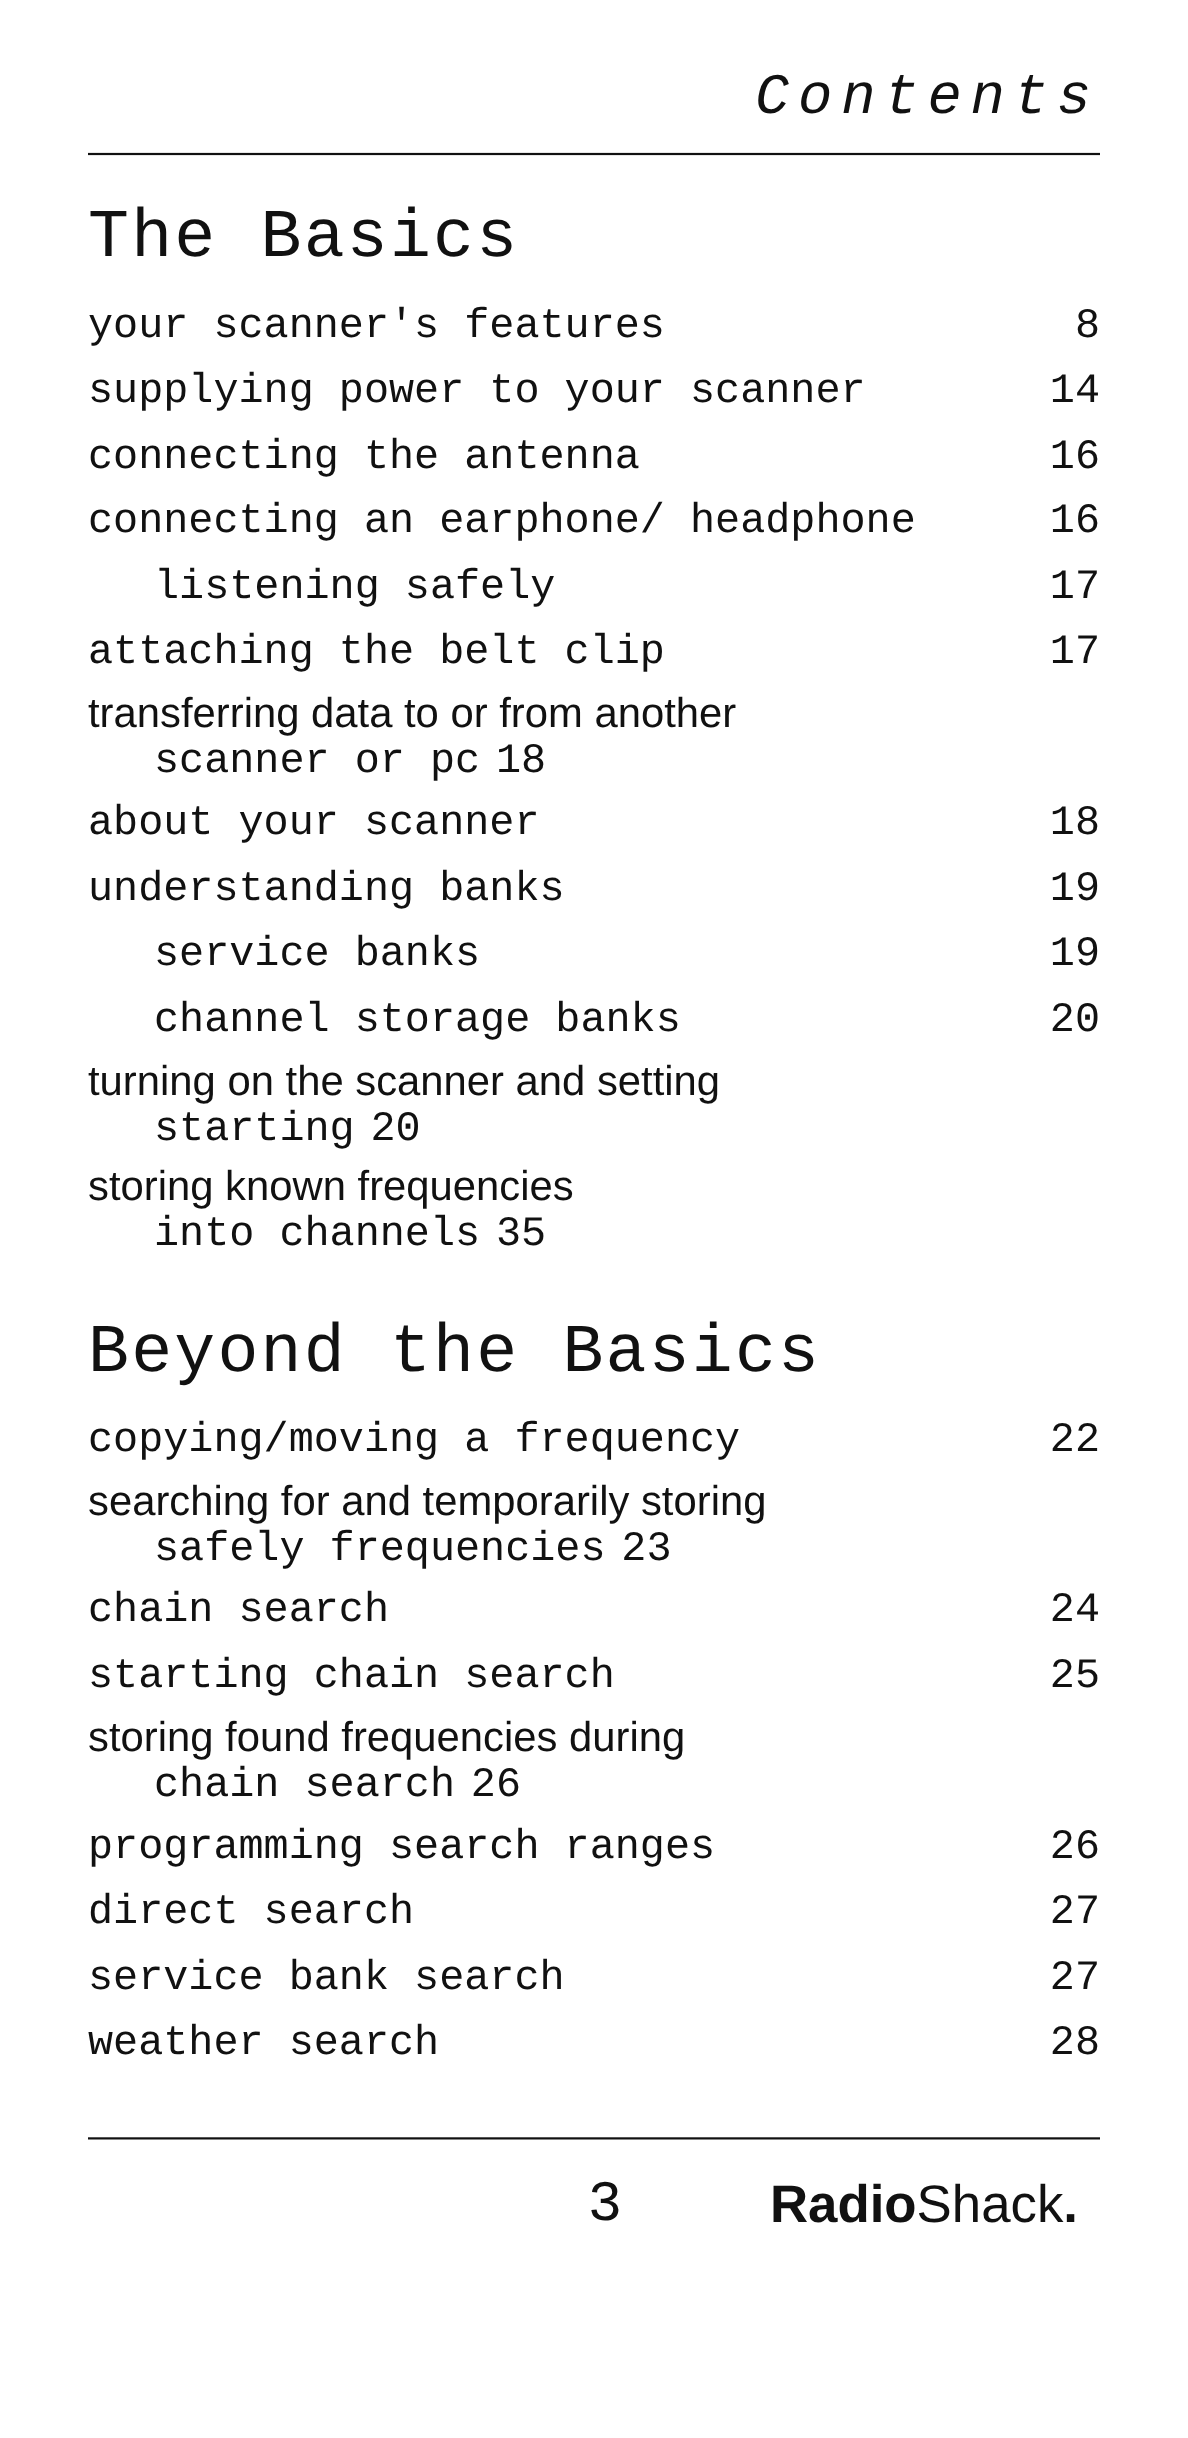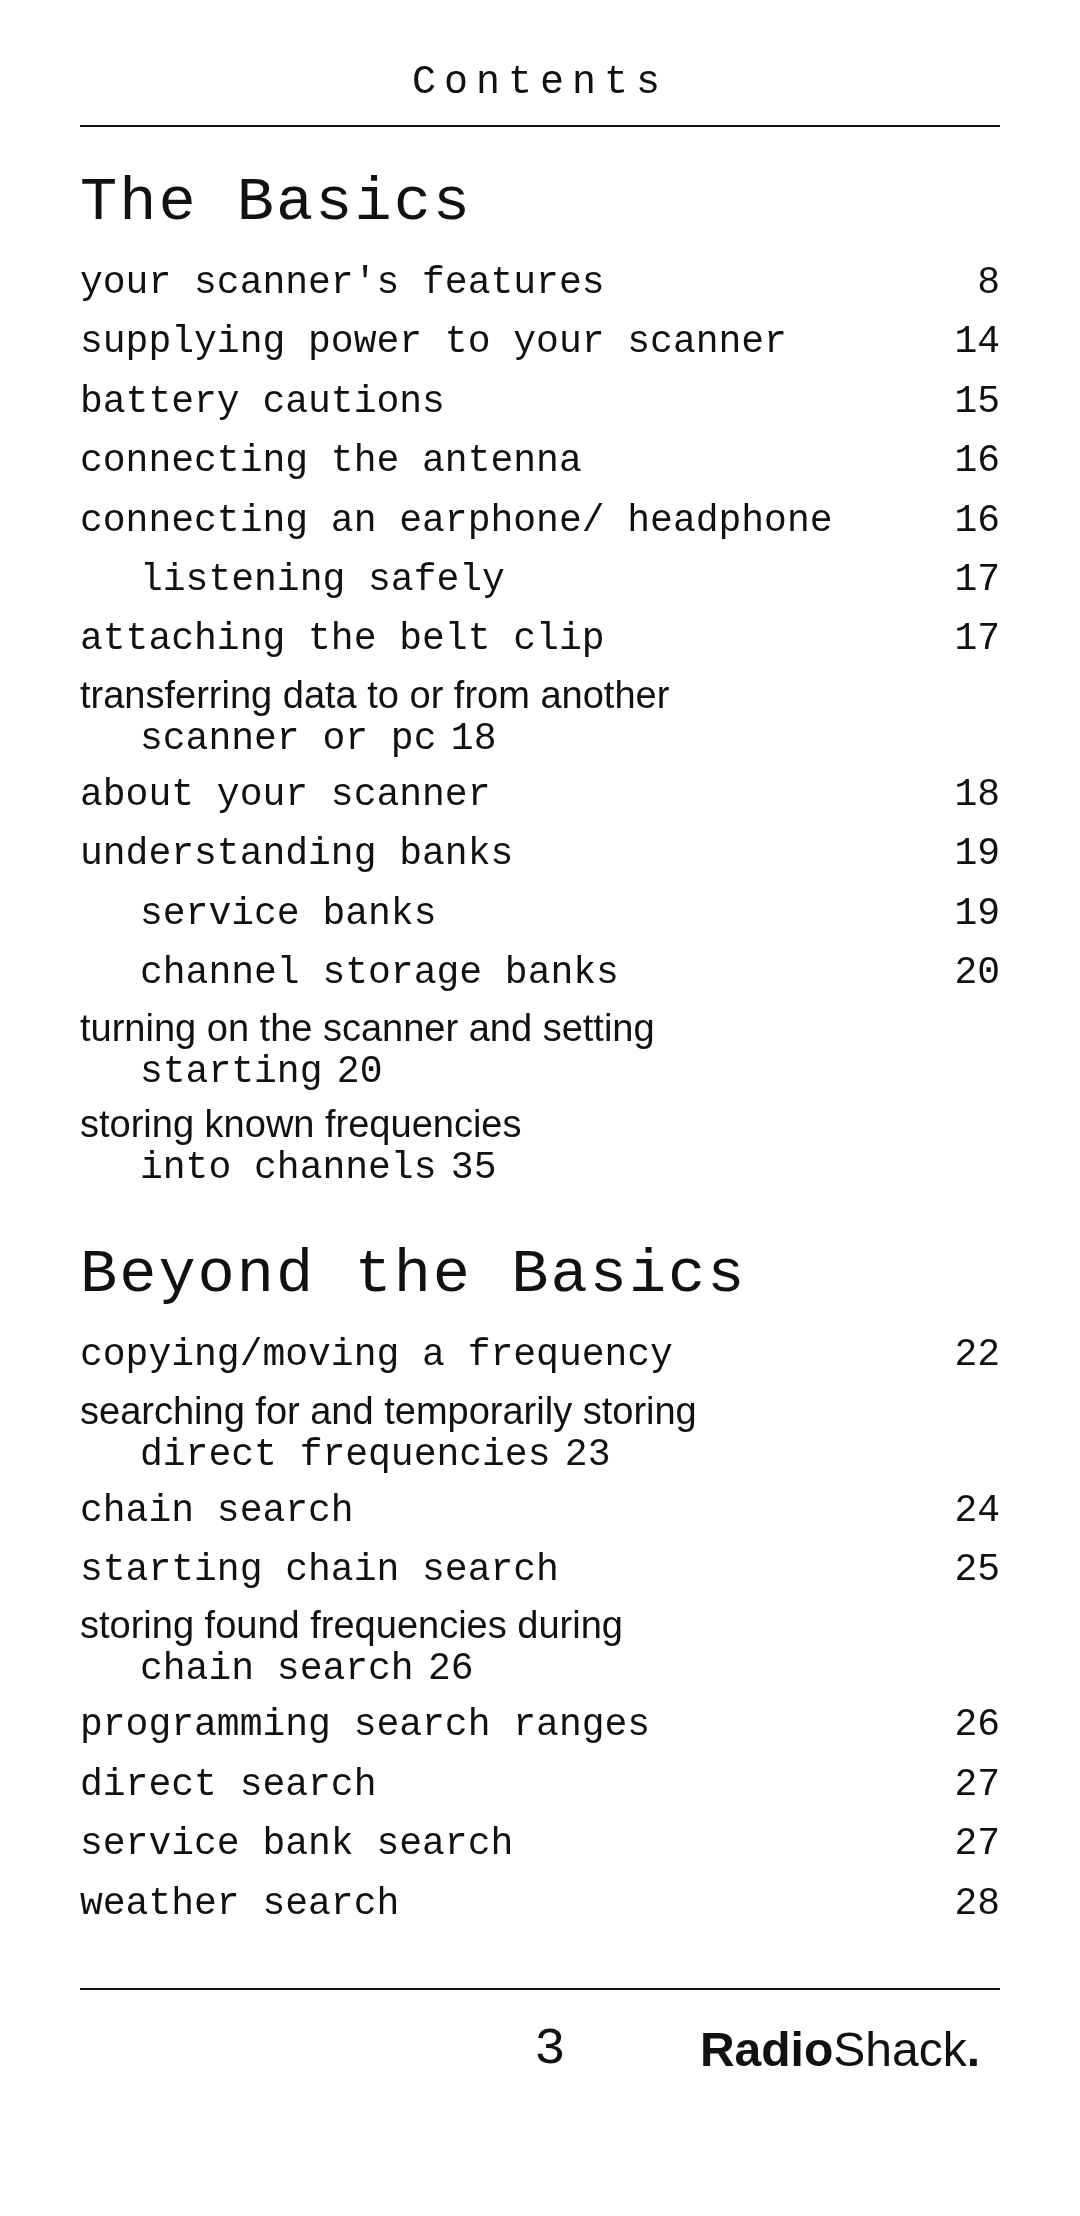--- a/index.html
+++ b/index.html
@@ -12,26 +12,27 @@
       background: #ffffff;
       font-family: 'Courier New', Courier, monospace;
       width: 1080px;
       min-height: 2216px;
       position: relative;
       padding: 60px 80px 80px 80px;
       color: #111111;
     }
 
     .page-title {
-      text-align: center;
-      font-size: 40px;
+      text-align: right;
+      font-size: 52px;
       font-weight: normal;
       letter-spacing: 8px;
       margin-bottom: 20px;
       font-family: 'Courier New', Courier, monospace;
+      font-style: italic;
     }
 
     .top-divider {
       border: none;
       border-top: 2px solid #111111;
       margin-bottom: 40px;
     }
 
     .section-heading {
       font-size: 62px;
@@ -150,24 +151,20 @@
   <div class="toc-entry">
     <span class="entry-text">your scanner's features</span>
     <span class="page-num">8</span>
   </div>
 
   <div class="toc-entry">
     <span class="entry-text">supplying power to your scanner</span>
     <span class="page-num">14</span>
   </div>
 
-  <div class="toc-entry">
-    <span class="entry-text">battery cautions</span>
-    <span class="page-num">15</span>
-  </div>
 
   <div class="toc-entry">
     <span class="entry-text">connecting the antenna</span>
     <span class="page-num">16</span>
   </div>
 
   <div class="toc-entry">
     <span class="entry-text">connecting an earphone/ headphone</span>
     <span class="page-num">16</span>
   </div>
@@ -231,21 +228,21 @@
   <div class="section-heading">Beyond the Basics</div>
 
   <div class="toc-entry">
     <span class="entry-text">copying/moving a frequency</span>
     <span class="page-num">22</span>
   </div>
 
   <div class="multi-line-entry">
     <span class="line1">searching for and temporarily storing</span>
     <div class="line2-row">
-      <span class="line2">direct frequencies</span>
+      <span class="line2">safely frequencies</span>
       <span class="page-num">23</span>
     </div>
   </div>
 
   <div class="toc-entry">
     <span class="entry-text">chain search</span>
     <span class="page-num">24</span>
   </div>
 
   <div class="toc-entry">

